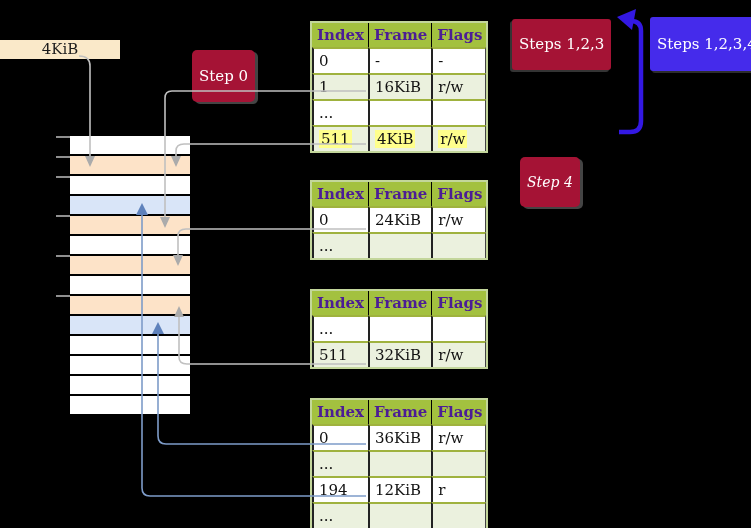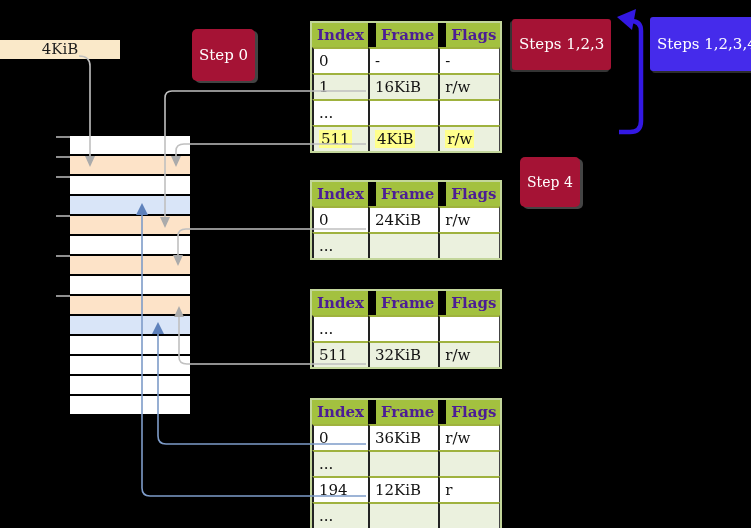--- a/index.html
+++ b/index.html
@@ -6,39 +6,39 @@
   body{width:751px;height:528px;position:relative;font-family:"DejaVu Serif","Liberation Serif",serif;}
   .stage{position:absolute;left:0;top:0;width:751px;height:528px;overflow:hidden;background:#000;}
 
   
   .frame-box{position:absolute;left:0;top:40px;width:120px;height:19px;background:#FAE9C9;
     color:#1c1c1c;font-size:15px;line-height:19px;text-align:center;}
 
   
   .badge{position:absolute;color:#fff;font-size:15px;padding:16px 7px;border-radius:5px;white-space:nowrap;}
   .badge.red{background:#A51335;box-shadow:3px 2px 0 rgba(150,150,150,.45);}
-  .badge.step0{left:192px;top:29px;line-height:20px;}
+  .badge.step0{left:192px;top:50px;line-height:20px;}
   .badge.steps123{left:512px;top:19px;line-height:19px;border-radius:3px;box-shadow:-2px 2px 0 rgba(150,150,150,.35);}
   .badge.steps1234{left:650px;top:17px;line-height:22px;background:#452BEB;border-radius:3px;box-shadow:2px 2px 0 rgba(150,150,150,.3);}
-  .badge.step4{left:520px;top:157px;line-height:18px;font-size:14px;}
+  .badge.step4{left:520px;top:157px;line-height:18px;font-size:14px;font-style:italic;}
 
   
   .strip{position:absolute;left:70px;top:136px;width:120px;height:280px;background:#000;}
   .mrow{height:18px;margin-bottom:2px;background:#ffffff;}
   .mrow[data-color="orange"]{background:#FDE3C8;}
   .mrow[data-color="blue"]{background:#D9E5F8;}
   .tick{position:absolute;left:56px;width:14px;height:2px;background:#8f8f8f;}
 
   
   table.ptable{position:absolute;left:310px;border-collapse:separate;border-spacing:0;
     border:2px solid #C3D69B;background:#fff;color:#111;font-size:15px;}
   .t1{top:21px}.t2{top:180px}.t3{top:289px}.t4{top:398px}
   .ptable th{background:#A3C13F;color:#4c1d95;font-weight:bold;text-align:left;
     padding:2px 4px 3px 5px;font-size:15px;height:19px;}
-  .ptable th + th{border-left:8px solid #000000;}
+  .ptable th + th{border-left:1px solid #000000;}
   .ptable td{border-top:2px solid #9FB23E;border-left:2px solid #222;
     padding:1px 4px 1px 5px;height:22px;vertical-align:middle;}
   .ptable td:last-child{border-right:1px solid #444;}
   .ptable tbody tr:nth-child(even) td{background:#EBF1DE;}
   .c-index{width:45px}.c-frame{width:49px}.c-flags{width:39px}
   .hl{background:#FFFF8C;padding:0 2px;}
 
   
   svg.overlay{position:absolute;left:0;top:0;pointer-events:none;}
 </style>

